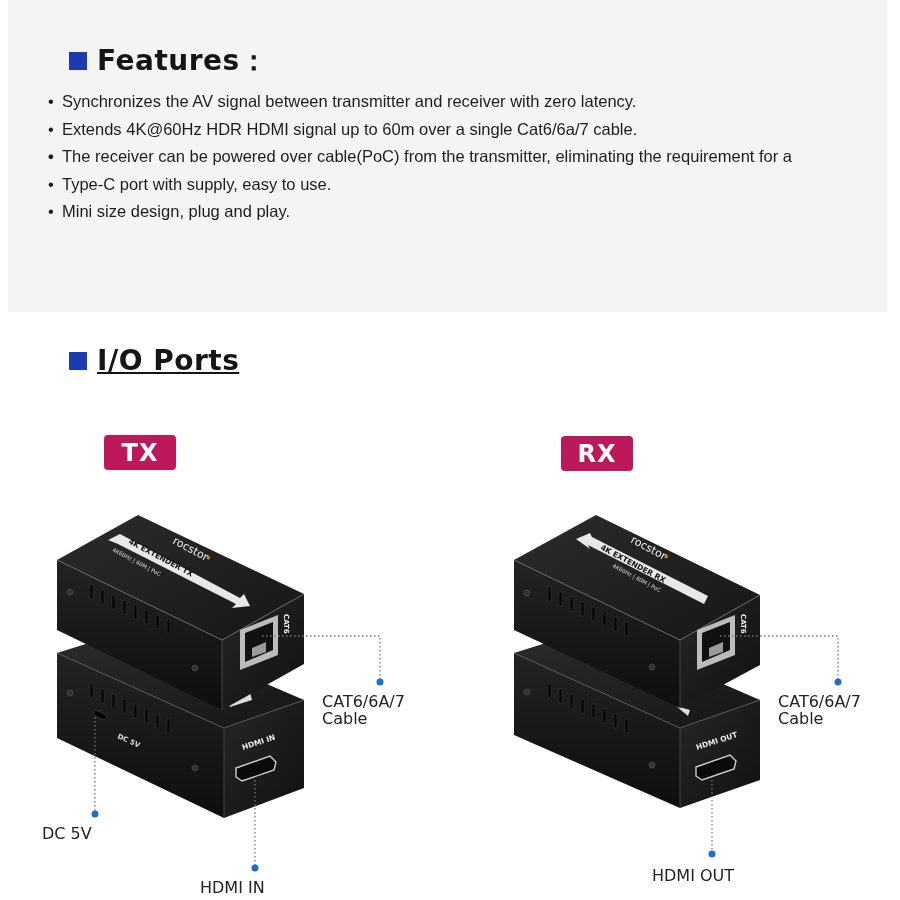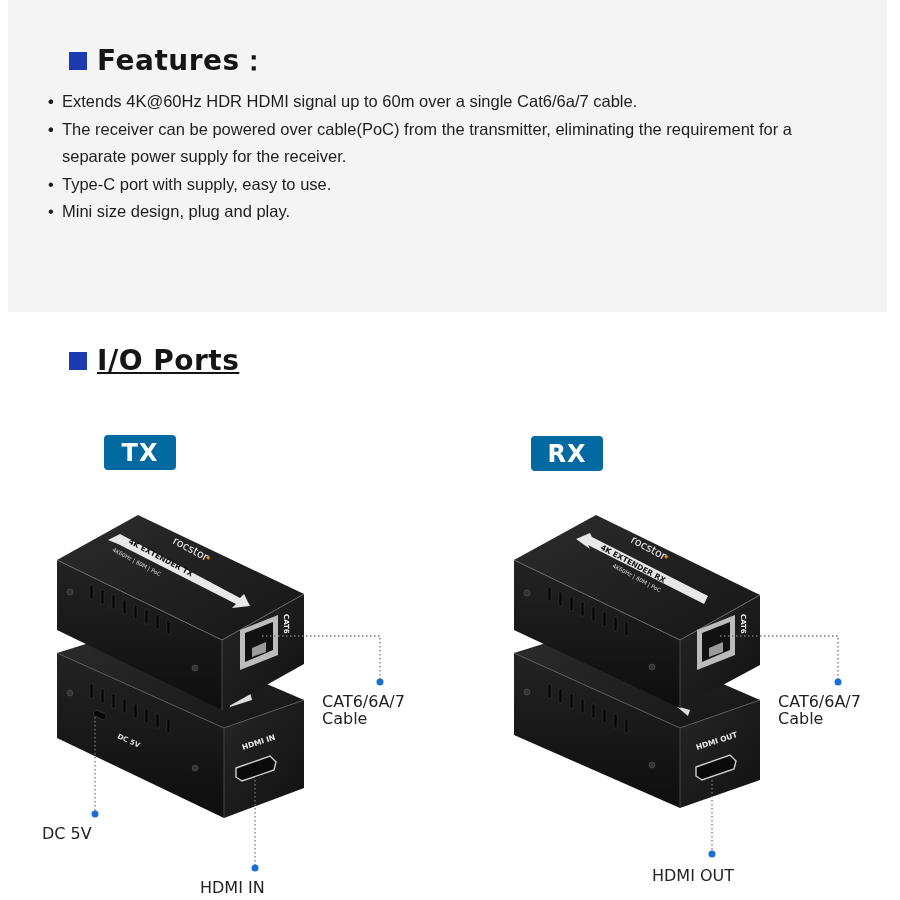--- a/index.html
+++ b/index.html
@@ -22,27 +22,27 @@
 
     .feature-list { position: absolute; left: 48px; top: 88px; list-style: none; }
     .feature-item {
       position: relative; font-family: "Liberation Sans", sans-serif; font-size: 16.5px;
       color: #1d1d1d; line-height: 27.6px; padding-left: 14px; white-space: nowrap;
     }
     .feature-item .bullet { position: absolute; left: 0; top: 0; }
     .feature-item .cont { display: block; }
 
     .badge {
-      position: absolute; background: #0369a1; color: #ffffff;
+      position: absolute; background: #be185d; color: #ffffff;
       font-family: "DejaVu Sans", sans-serif; font-weight: bold; font-size: 24px;
       border-radius: 4px; display: flex; align-items: center; justify-content: center;
       letter-spacing: 1px;
     }
     .badge-tx { left: 104px; top: 435px; width: 72px; height: 35px; }
-    .badge-rx { left: 531px; top: 436px; width: 72px; height: 35px; }
+    .badge-rx { left: 561px; top: 436px; width: 72px; height: 35px; }
 
     .device-svg { position: absolute; left: 0; top: 0; width: 900px; height: 900px; }
 
     .callout-label {
       position: absolute; font-family: "DejaVu Sans", sans-serif; font-size: 16px;
       color: #222; text-align: left; line-height: 17px; font-weight: normal;
     }
     .lbl-tx-cat { left: 322px; top: 693px; width: 120px; }
     .lbl-rx-cat { left: 778px; top: 693px; width: 120px; }
     .lbl-dc { left: 42px; top: 825px; width: 100px; }
@@ -55,32 +55,32 @@
 <div class="features-panel"></div>
 
 <div class="section-heading features-heading">
   <span class="heading-square"></span>
   <span>Features：</span>
 </div>
 
 <ul class="feature-list">
   <li class="feature-item">
     <span class="bullet">•</span>
+    <span>Synchronizes the AV signal between transmitter and receiver with zero latency.</span>
   </li>
   <li class="feature-item">
     <span class="bullet">•</span>
     <span>Extends 4K@60Hz HDR HDMI signal up to 60m over a single Cat6/6a/7 cable.</span>
   </li>
   <li class="feature-item">
     <span class="bullet">•</span>
   </li>
   <li class="feature-item">
     <span class="bullet">•</span>
     <span>The receiver can be powered over cable(PoC) from the transmitter, eliminating the requirement for a</span>
-    <span class="cont">separate power supply for the receiver.</span>
   </li>
   <li class="feature-item">
     <span class="bullet">•</span>
     <span>Type-C port with supply, easy to use.</span>
   </li>
   <li class="feature-item">
     <span class="bullet">•</span>
     <span>Mini size design, plug and play.</span>
   </li>
 </ul>

